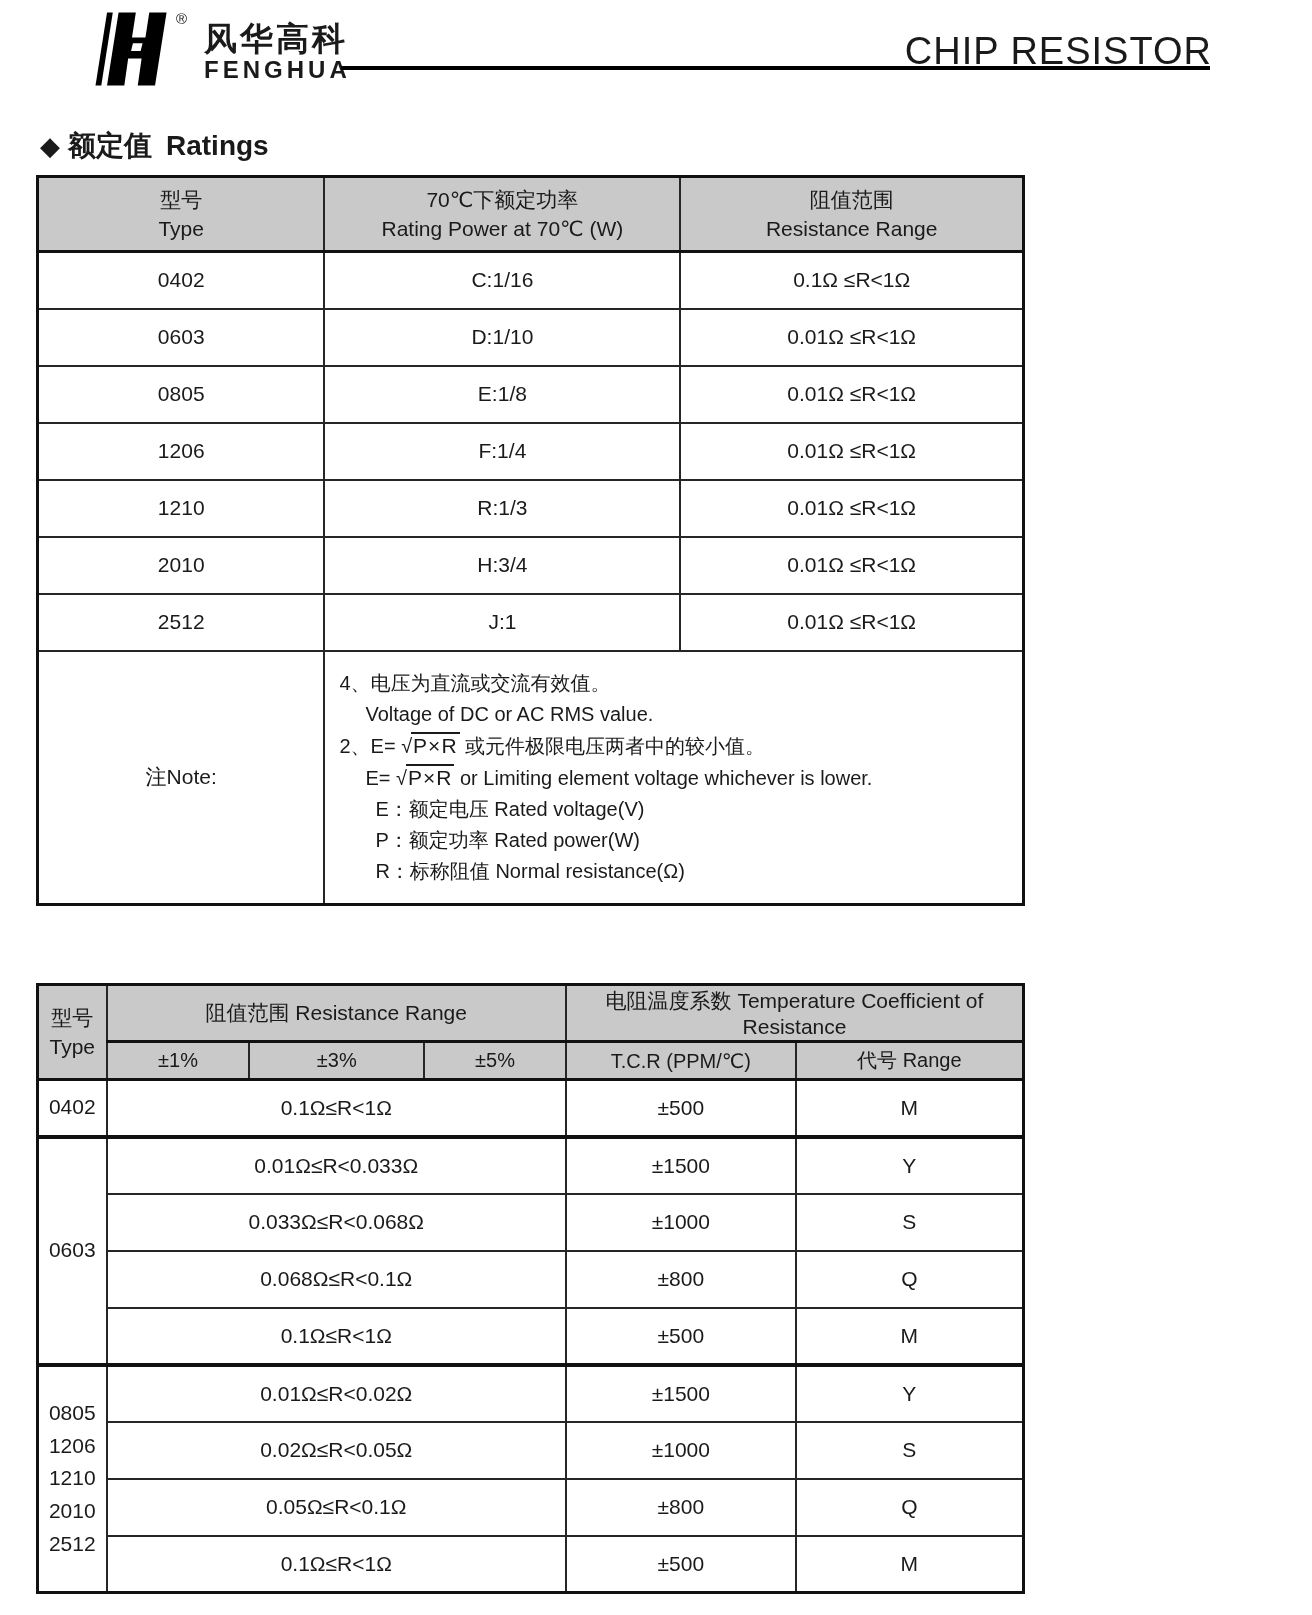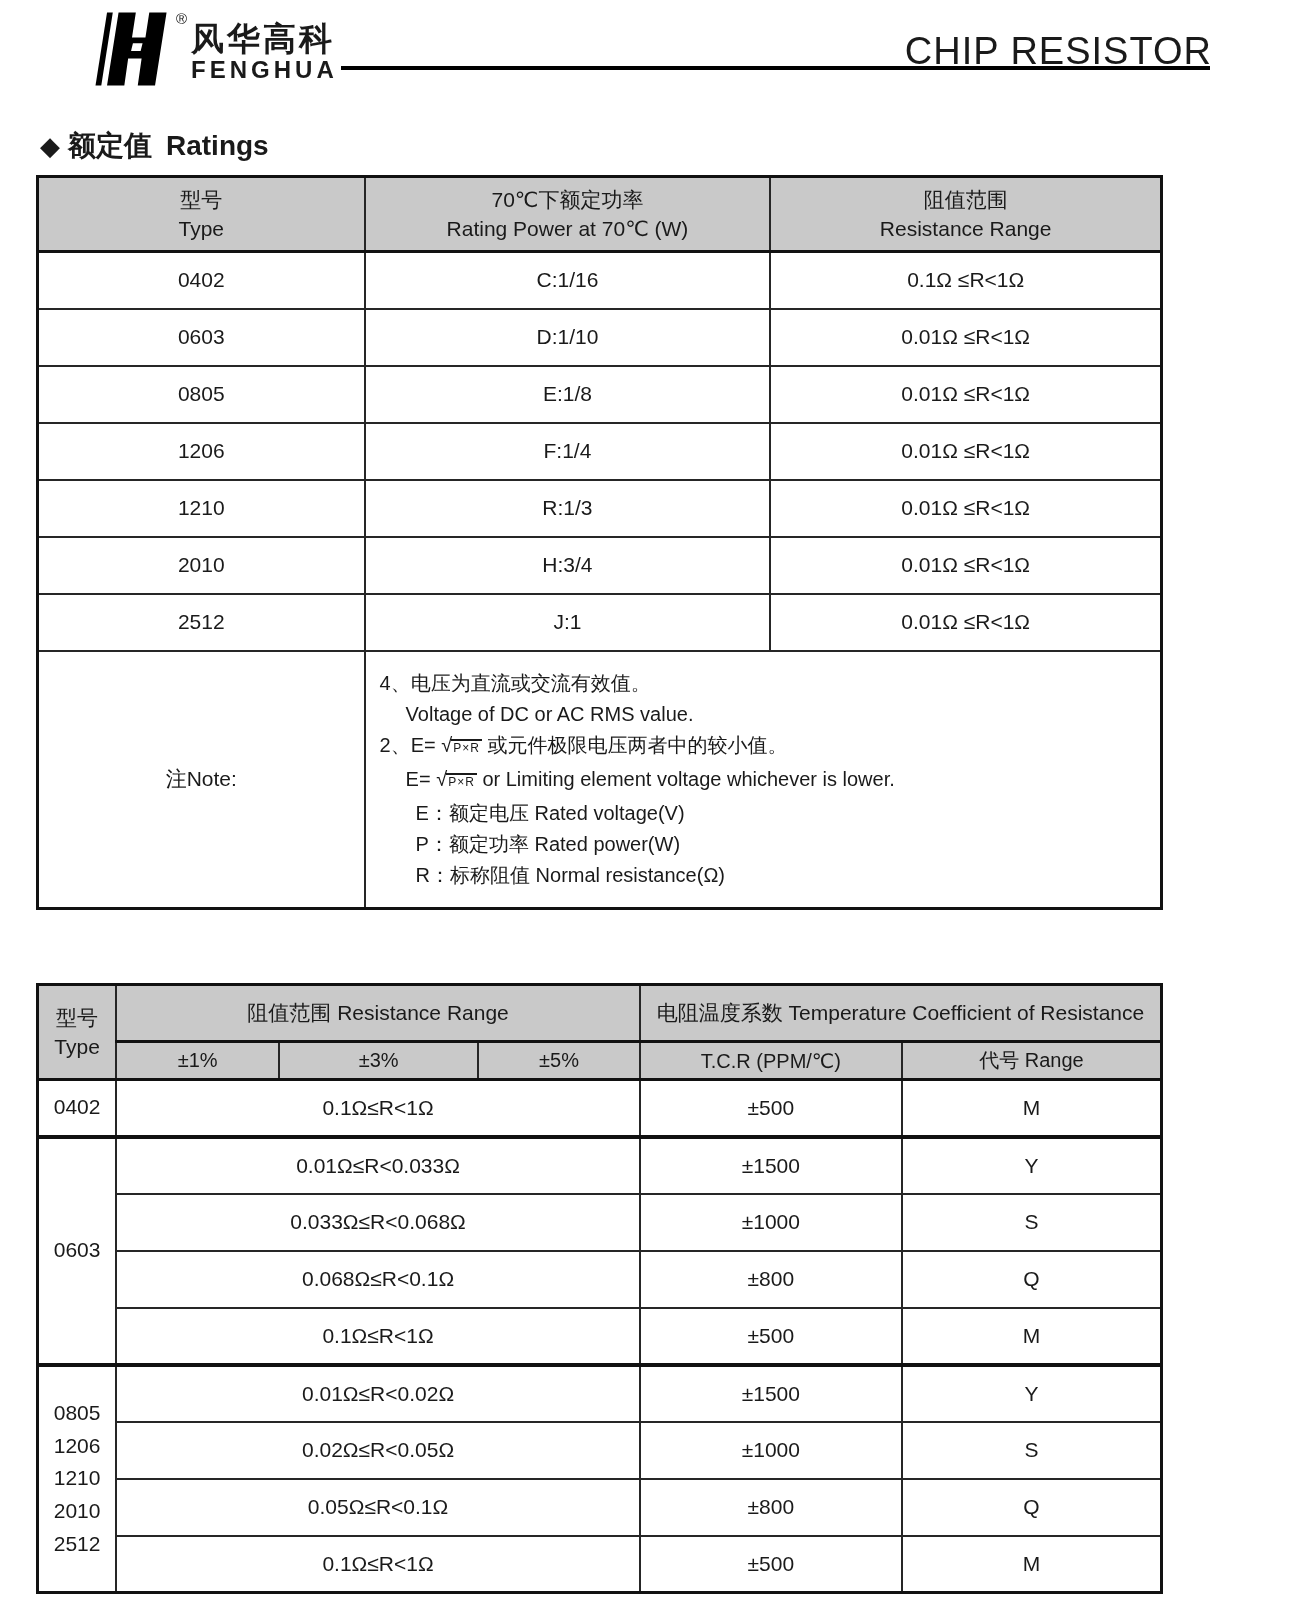--- a/index.html
+++ b/index.html
@@ -8,47 +8,47 @@
     width:1312px;height:1615px;
     background:#ffffff;
     font-family:"Liberation Sans","DejaVu Sans",sans-serif;
     color:#1a1a1a;
     overflow:hidden;
   }
   
   .brand{position:absolute;left:84px;top:8px;display:flex;align-items:flex-start;}
   .logo-mark{width:96px;height:80px;display:block;}
   .reg{font-size:15px;position:relative;top:2px;left:-4px;}
-  .brand-text{margin-left:0;padding-top:14px;}
+  .brand-text{margin-left:13px;padding-top:14px;}
   .brand-cn{font-size:33px;font-weight:bold;letter-spacing:3px;line-height:34px;}
   .brand-en{font-size:24px;font-weight:bold;letter-spacing:4px;line-height:28px;}
   .doc-title{position:absolute;right:100px;top:30px;font-size:38px;letter-spacing:1px;}
   .header-rule{position:absolute;left:341px;top:66px;width:869px;height:4px;background:#000;}
   
   .section-title{position:absolute;left:40px;top:127px;font-size:28px;font-weight:bold;}
   .section-title .diamond{font-size:26px;margin-right:8px;}
   .section-title .en{font-weight:bold;font-family:"Liberation Sans",sans-serif;margin-left:14px;}
   
-  table{border-collapse:collapse;table-layout:fixed;background:#fff;position:absolute;left:36px;width:1127px;}
+  table{border-collapse:collapse;table-layout:fixed;background:#fff;position:absolute;left:36px;width:989px;}
   td,th{border:2px solid #262626;text-align:center;vertical-align:middle;
         font-size:21px;font-weight:normal;color:#1a1a1a;padding:0 4px;box-sizing:border-box;}
   .t1{top:175px;border:3px solid #111;}
   .t2{top:983px;border:3px solid #111;}
   thead th{background:#c9c9c9;}
   .pre{white-space:pre-line;line-height:1.4;}
   .t1 thead tr{height:75px;}
   .t1 thead th{border-bottom:3px solid #111;font-size:21px;}
   .t1 tbody tr{height:57px;}
   .t1 tr.note-row{height:218px;}
   .t1 td.note-label{font-size:21px;}
   .t1 td.note-content{text-align:left;padding:16px 10px 16px 14px;font-size:20px;line-height:31px;}
   .note-line.indent-1{padding-left:26px;}
   .note-line.indent-2{padding-left:36px;}
   .sqrt{white-space:nowrap;}
-  .sqrt .rad{border-top:2px solid #1a1a1a;font-size:12px;letter-spacing:1px;padding:0 2px;margin-left:-1px;}
+  .sqrt .rad{border-top:2px solid #1a1a1a;font-size:21px;letter-spacing:1px;padding:0 2px;margin-left:-1px;}
   .t2 tr.h1{height:57px;}
   .t2 tr.h2{height:38px;}
   .t2 tr.h2 th{font-size:20px;border-top:3px solid #111;}
   .t2 thead th{font-size:21px;border-bottom:3px solid #111;}
   .t2 tbody tr{height:57px;}
   .t2 tbody tr.gsep td{border-top:4px solid #111;margin-left:23px;}
   .t2 td.type-cell{font-size:21px;line-height:1.55;}
 </style>
 </head>
 <body>

